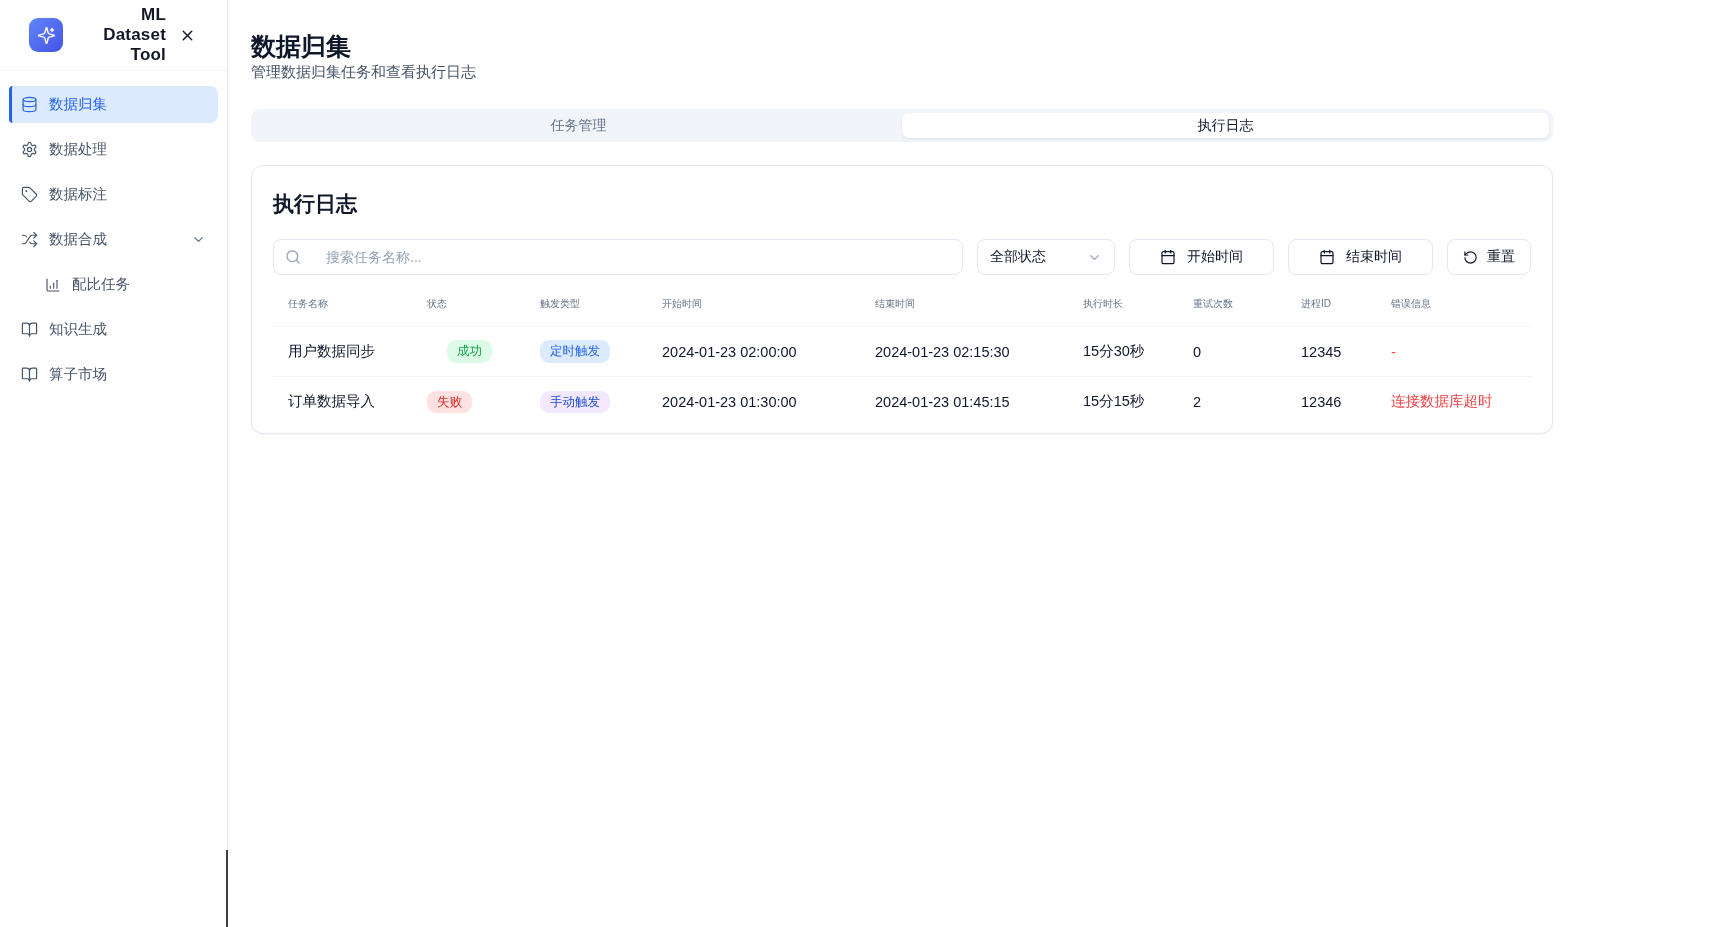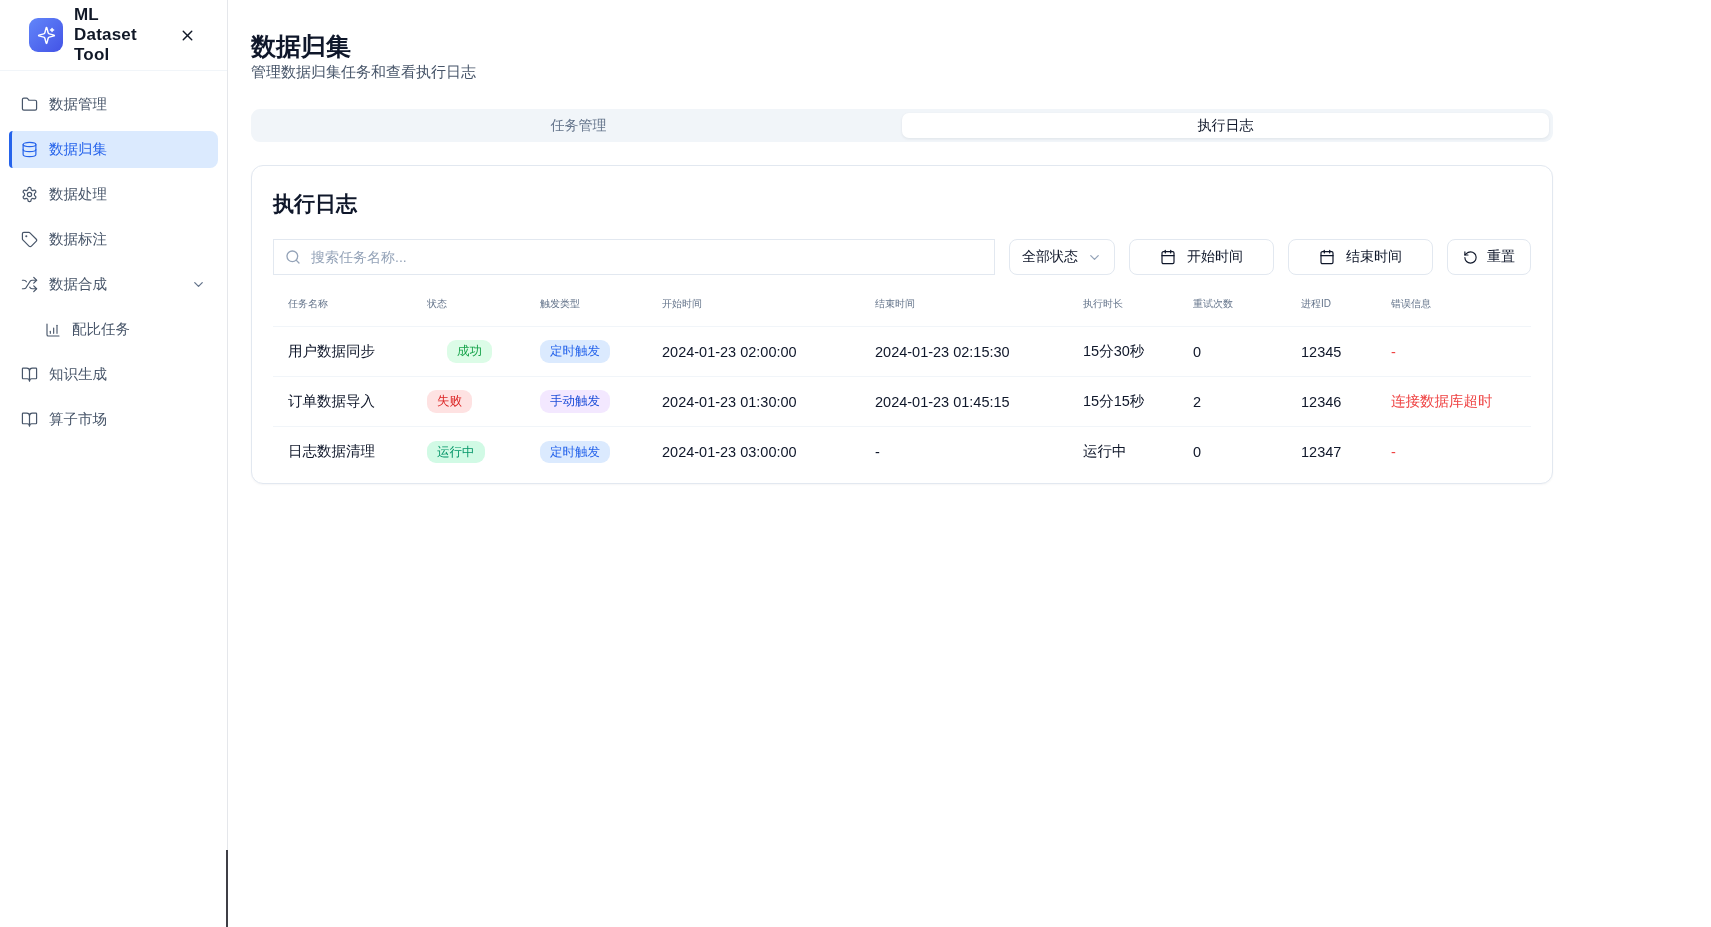--- a/index.html
+++ b/index.html
@@ -16,20 +16,21 @@
   
   .sidebar {
     position: absolute; left: 0; top: 0; bottom: 0;
     width: 228px; background: #ffffff;
     border-right: 1px solid #e5e7eb;
   }
   .sidebar-header {
     height: 71px; display: flex; align-items: center;
     padding: 0 29px; gap: 11px;
     border-bottom: 1px solid #f1f5f9;
+    text-align: right;
   }
   .logo {
     width: 34px; height: 34px; border-radius: 9px; flex: none;
     background: linear-gradient(135deg, #6286fa 0%, #4353e6 100%);
     display: flex; align-items: center; justify-content: center;
     color: #fff;
   }
   .app-title { font-size: 17px; font-weight: 700; color: #111827; flex: 1; letter-spacing: .2px; }
   .close-btn { color: #111827; cursor: pointer; padding: 2px; }
 
@@ -92,27 +93,27 @@
   }
   .card-title { font-size: 21px; font-weight: 700; color: #0f172a; }
 
   .filters { display: flex; gap: 14px; margin-top: 21px; height: 36px; }
   .search-wrap { position: relative; flex: 1; }
   .search-wrap .sicon {
     position: absolute; left: 12px; top: 10px; color: #94a3b8; pointer-events: none;
   }
   .search-input {
     width: 100%; height: 36px;
-    border: 1px solid #e2e8f0; border-radius: 0;
-    padding: 0 12px 0 37px; font-size: 14px; color: #0f172a;
+    border: 1px solid #e2e8f0; border-radius: 8px;
+    padding: 0 12px 0 52px; font-size: 14px; color: #0f172a;
     font-family: inherit; outline: none; background: #fff;
   }
   .search-input::placeholder { color: #94a3b8; }
   .select-box {
-    width: 106px; height: 36px;
+    width: 138px; height: 36px;
     border: 1px solid #e2e8f0; border-radius: 8px;
     display: flex; align-items: center; justify-content: space-between;
     padding: 0 12px; font-size: 14px; color: #0f172a;
     background: #fff; cursor: pointer;
   }
   .select-box .chev { color: #94a3b8; }
   .btn {
     height: 36px; border: 1px solid #e2e8f0; border-radius: 8px;
     background: #fff; display: flex; align-items: center; justify-content: center;
     gap: 11px; font-size: 14px; color: #0f172a; cursor: pointer;
@@ -162,28 +163,20 @@
     <div class="app-title">ML Dataset Tool</div>
     <div class="close-btn">
       <svg width="17" height="17" viewBox="0 0 24 24" fill="none" stroke="currentColor" stroke-width="2" stroke-linecap="round">
           <path d="M18 6 6 18"></path>
           <path d="m6 6 12 12"></path>
         </svg>
     </div>
   </div>
 
   <nav class="nav">
-    <div class="nav-item">
-      <span class="nicon">
-          <svg width="17" height="17" viewBox="0 0 24 24" fill="none" stroke="currentColor" stroke-width="1.7" stroke-linecap="round" stroke-linejoin="round">
-            <path d="M20 20a2 2 0 0 0 2-2V8a2 2 0 0 0-2-2h-7.9a2 2 0 0 1-1.69-.9L9.6 3.9A2 2 0 0 0 7.93 3H4a2 2 0 0 0-2 2v13a2 2 0 0 0 2 2Z"></path>
-          </svg>
-        </span>
-      <span>数据管理</span>
-    </div>
     <div class="nav-item active">
       <span class="nicon">
           <svg width="17" height="17" viewBox="0 0 24 24" fill="none" stroke="currentColor" stroke-width="1.7" stroke-linecap="round" stroke-linejoin="round">
             <ellipse cx="12" cy="5" rx="9" ry="3"></ellipse>
             <path d="M3 5v14a9 3 0 0 0 18 0V5"></path>
             <path d="M3 12a9 3 0 0 0 18 0"></path>
           </svg>
         </span>
       <span>数据归集</span>
     </div>
@@ -359,27 +352,16 @@
             <td class="cell-name">订单数据导入</td>
             <td><span class="badge badge-failed">失败</span></td>
             <td><span class="badge badge-manual">手动触发</span></td>
             <td>2024-01-23 01:30:00</td>
             <td>2024-01-23 01:45:15</td>
             <td>15分15秒</td>
             <td>2</td>
             <td>12346</td>
             <td class="cell-error">连接数据库超时</td>
           </tr>
-          <tr>
-            <td class="cell-name">日志数据清理</td>
-            <td><span class="badge badge-running">运行中</span></td>
-            <td><span class="badge badge-scheduled">定时触发</span></td>
-            <td>2024-01-23 03:00:00</td>
-            <td>-</td>
-            <td>运行中</td>
-            <td>0</td>
-            <td>12347</td>
-            <td class="cell-error">-</td>
-          </tr>
         </tbody>
     </table>
   </section>
 </main>
 
 </body></html>

